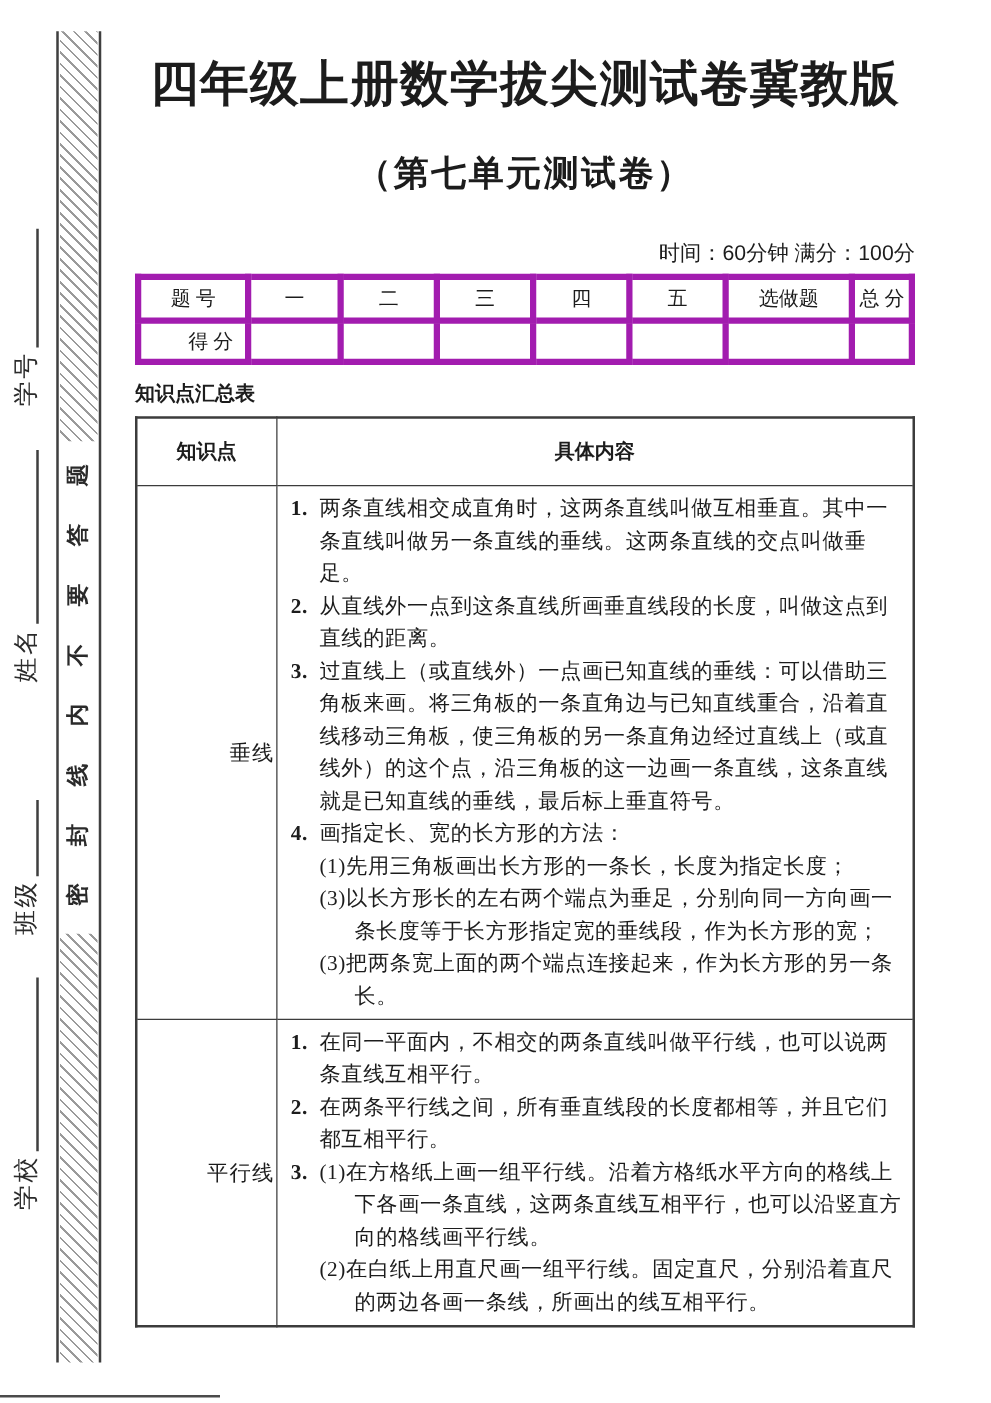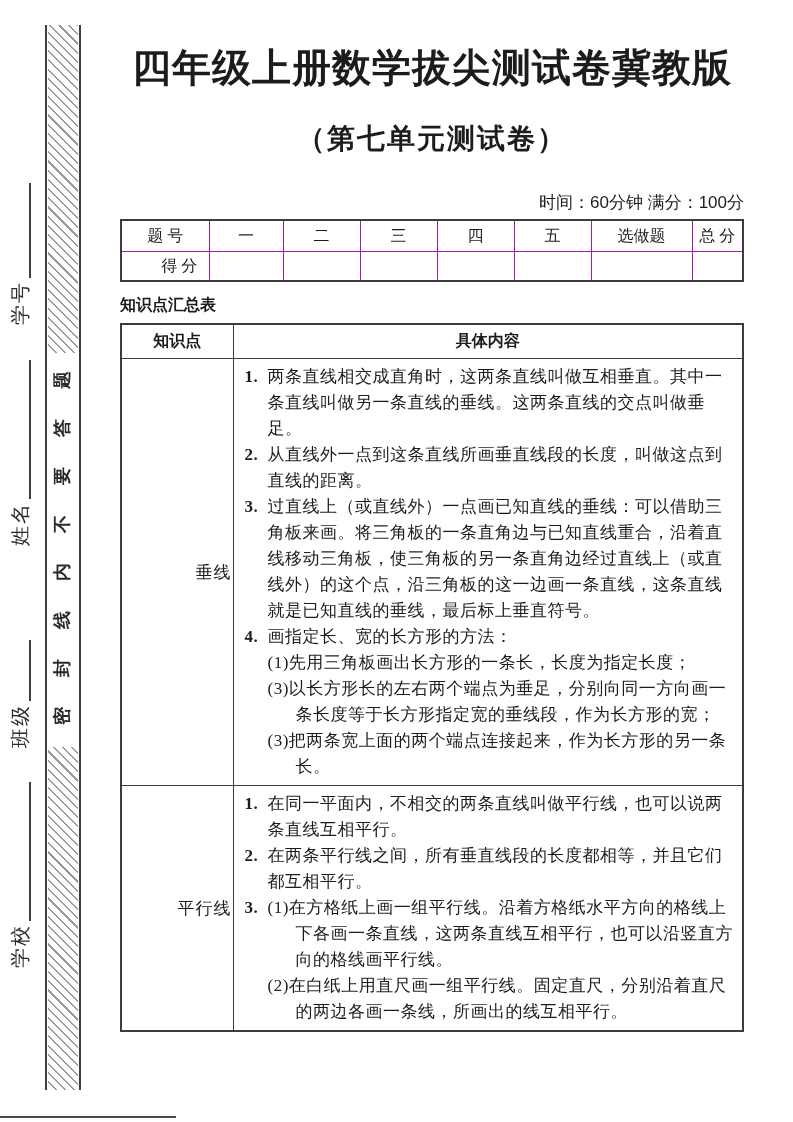--- a/index.html
+++ b/index.html
@@ -43,49 +43,49 @@
   .side-field .fl-label { white-space:nowrap; letter-spacing:2px; }
   .side-field .fl-line { flex:1; border-bottom:2px solid #3f3f3f; margin:0 0 3px 3px; }
   #field-xuehao   { top:325px; width:142px; }
   #field-xingming { top:546px; width:186px; }
   #field-banji    { top:748px; width:108px; }
   #field-xuexiao  { top:968px; width:186px; }
 
   .bottom-rule { position:absolute; left:0; top:1116px; width:176px; height:2px; background:#4a4a4a; }
 
   
-  .main { position:absolute; left:120px; top:42px; width:624px; }
+  .main { position:absolute; left:108px; top:42px; width:624px; }
   .title {
     margin:0; font-size:39px; line-height:51px; font-weight:bold;
     text-align:center; letter-spacing:1px; white-space:nowrap;
   }
   .subtitle {
     margin-top:24px; font-size:28px; line-height:44px; font-weight:bold;
     text-align:center; letter-spacing:2px;
   }
   .meta {
     margin-top:31px; margin-bottom:5px; text-align:right;
     font-weight:normal; font-size:17px; line-height:22px;
   }
 
   table { border-collapse:collapse; width:100%; table-layout:fixed; }
 
   .score-table { border:2px solid #3c3c3c; }
   .score-table td {
-    border:1px solid #a21caf; text-align:center;
+    border:5px solid #a21caf; text-align:center;
     font-family:"Liberation Serif", serif; font-size:16px;
     height:30px; padding:0; overflow:hidden;
   }
   .score-table tr.score-row td { height:28px;padding-left:28px; }
 
   .summary-title { text-align:left; font-weight:bold; font-size:16px; margin:13px 0 7px;font-family:Liberation Mono, monospace; }
 
   .knowledge-table { border:2px solid #3c3c3c; }
   .knowledge-table th, .knowledge-table td { border:1px solid #3c3c3c; }
-  .knowledge-table th { font-size:16px; height:33px; font-weight:bold; padding:0; }
+  .knowledge-table th { font-size:16px; height:33px; font-weight:bold; padding:10px; }
   .kp-col { width:112px; }
   .kp-cell {
     text-align:right; vertical-align:middle;
     font-family:"Liberation Serif", serif; font-size:17px; letter-spacing:1px;
   }
   .kc-cell {
     padding:5px 8px 5px 10px; vertical-align:top;
     font-family:"Liberation Serif", serif; font-size:17px;
     line-height:26px; letter-spacing:0.5px;
   }

